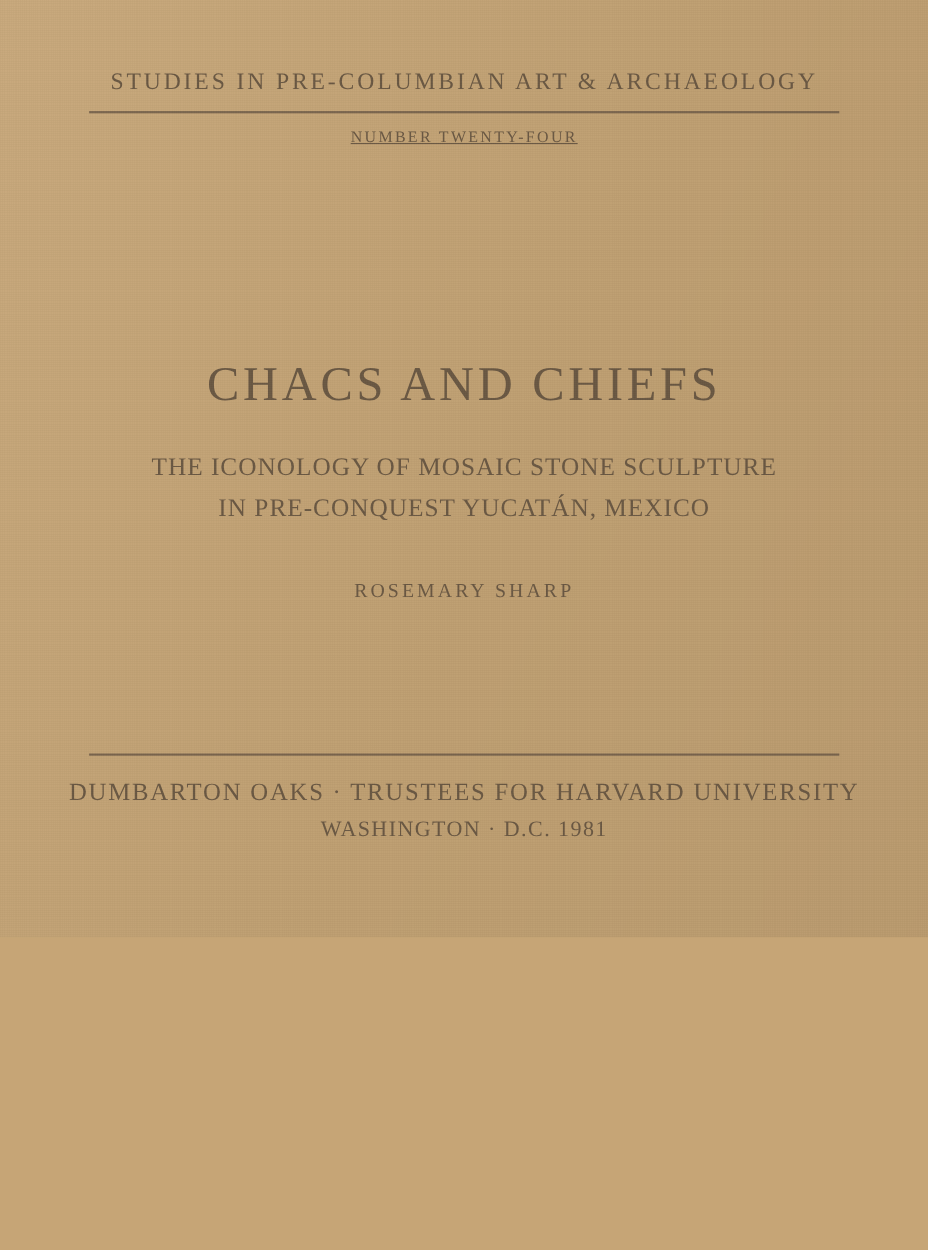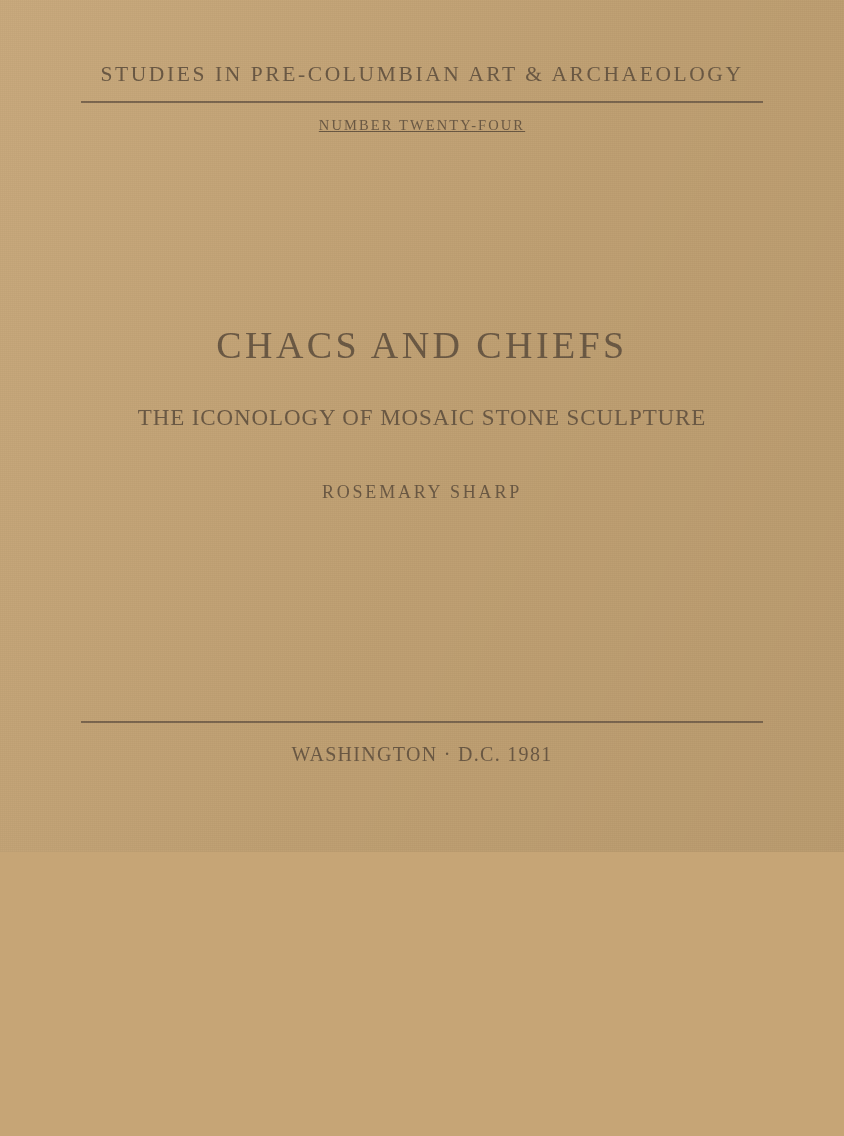--- a/index.html
+++ b/index.html
@@ -74,21 +74,21 @@
 
   .title-block {
     position: absolute;
     top: 322px;
     left: 0;
     right: 0;
     text-align: center;
   }
 
   .main-title {
-    font-size: 38px;
+    font-size: 44px;
     letter-spacing: 3.4px;
     color: #6a5843;
     text-transform: uppercase;
     line-height: 1.25;
   }
 
   .subtitle {
     margin-top: 29px;
     font-size: 23px;
     letter-spacing: 0.9px;
@@ -123,20 +123,21 @@
 
   .publisher {
     font-size: 22.5px;
     letter-spacing: 1.6px;
     color: #6a5843;
     text-transform: uppercase;
     white-space: nowrap;
   }
 
   .location {
+    margin-top: 10px;
     font-size: 20px;
     letter-spacing: 1.3px;
     color: #6a5843;
     text-transform: uppercase;
   }
 </style>
 </head>
 <body>
 
 <div class="page">
@@ -144,22 +145,24 @@
   <div class="series-block">
     <div class="series-title">Studies in Pre-Columbian Art &amp; Archaeology</div>
     <div class="rule"></div>
     <div class="series-number">Number Twenty-Four</div>
   </div>
 
   <div class="title-block">
     <div class="main-title">Chacs and Chiefs</div>
     <div class="subtitle">
       <div>The Iconology of Mosaic Stone Sculpture</div>
+      <div>in Pre-Conquest Yucatán, Mexico</div>
     </div>
     <div class="author">Rosemary Sharp</div>
   </div>
 
   <div class="imprint-block">
     <div class="imprint-rule"></div>
+    <div class="publisher">Dumbarton Oaks · Trustees for Harvard University</div>
     <div class="location">Washington · D.C. 1981</div>
   </div>
 
 </div>
 
 </body></html>

